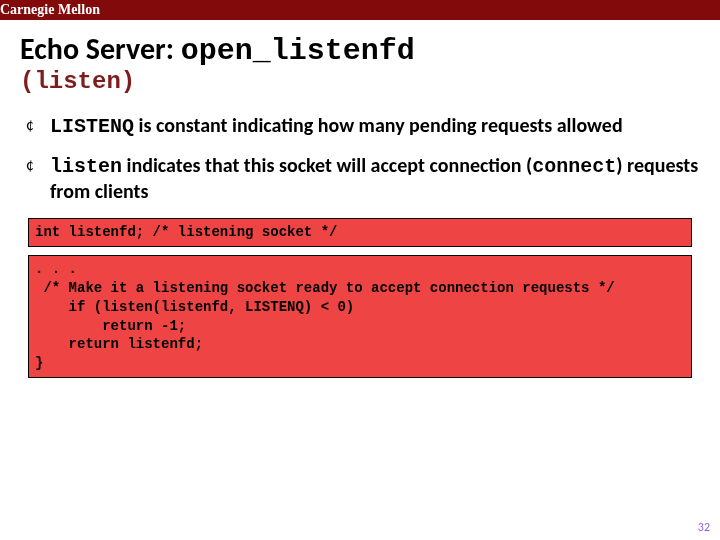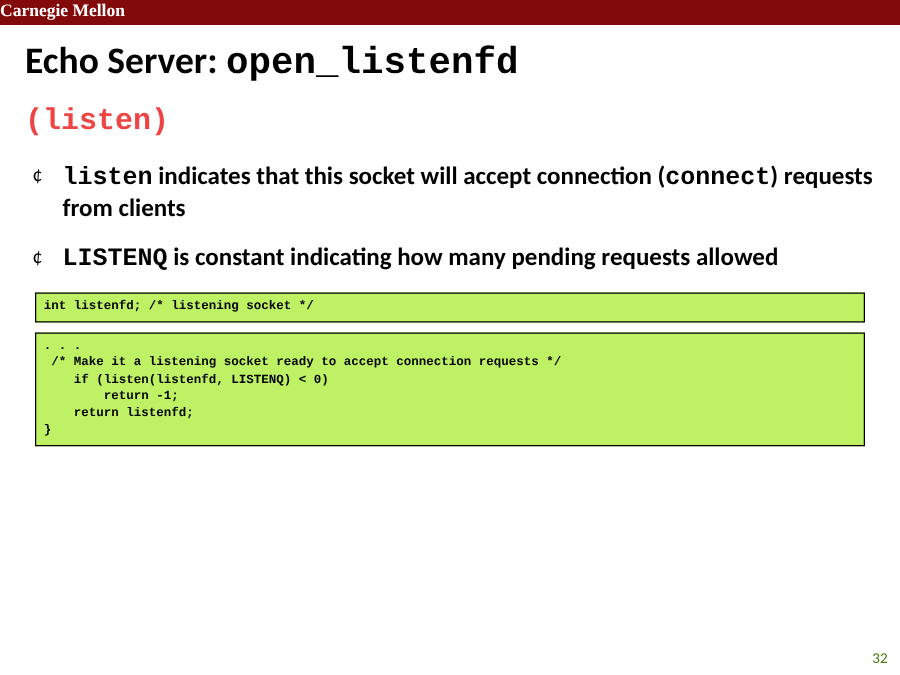--- a/index.html
+++ b/index.html
@@ -27,30 +27,30 @@
     font-size: 14px;
     padding-right: 6px;
   }
   .content {
     padding: 10px 20px 0 20px;
   }
   .title {
     font-size: 30px;
     font-weight: bold;
     color: #000000;
-    margin-bottom: 16px;
+    margin-bottom: 0;
   }
   .title .mono {
     font-family: "Courier New", monospace;
   }
   .subtitle {
     font-family: "Courier New", monospace;
     font-size: 24px;
     font-weight: bold;
-    color: #ef4444;
+    color: #7f1d1d;
     margin-top: 0;
     margin-bottom: 18px;
   }
   .bullets {
     margin: 0;
     padding: 0 0 0 6px;
     list-style: none;
   }
   .bullets > li {
     position: relative;
@@ -67,58 +67,58 @@
     left: 0;
     top: 2px;
     font-size: 16px;
     font-weight: normal;
   }
   .mono-inline {
     font-family: "Courier New", monospace;
   }
   .code-box {
     border: 1px solid #000000;
-    background: #bef264;
+    background: #ef4444;
     font-family: "Courier New", monospace;
     font-weight: bold;
-    font-size: 10px;
+    font-size: 14px;
     white-space: pre;
     padding: 4px 6px;
     margin: 0 8px 8px 8px;
     color: #000000;
     line-height: 1.35;
   }
   .page-num {
     position: absolute;
     bottom: 6px;
     right: 10px;
     font-size: 12px;
-    color: #4d7c0f;
+    color: #8b5cf6;
   }
 </style>
 </head>
 <body>
 
 <div class="header-bar">
   <span class="header-label">Carnegie Mellon</span>
 </div>
 
 <div class="content">
 
   <div class="title">
     <span>Echo Server: </span><span class="mono">open_listenfd</span>
   </div>
   <div class="subtitle">(listen)</div>
 
   <ul class="bullets">
     <li>
-      <span class="mono-inline">listen</span><span> indicates that this socket will accept connection (</span><span class="mono-inline">connect</span><span>) requests from clients</span>
+      <span class="mono-inline">LISTENQ</span><span> is constant indicating how many pending requests allowed</span>
     </li>
     <li>
-      <span class="mono-inline">LISTENQ</span><span> is constant indicating how many pending requests allowed</span>
+      <span class="mono-inline">listen</span><span> indicates that this socket will accept connection (</span><span class="mono-inline">connect</span><span>) requests from clients</span>
     </li>
   </ul>
 
   <div class="code-box">int listenfd; /* listening socket */</div>
   <div class="code-box">. . .
  /* Make it a listening socket ready to accept connection requests */
     if (listen(listenfd, LISTENQ) &lt; 0)
         return -1;
     return listenfd;
 }</div>

